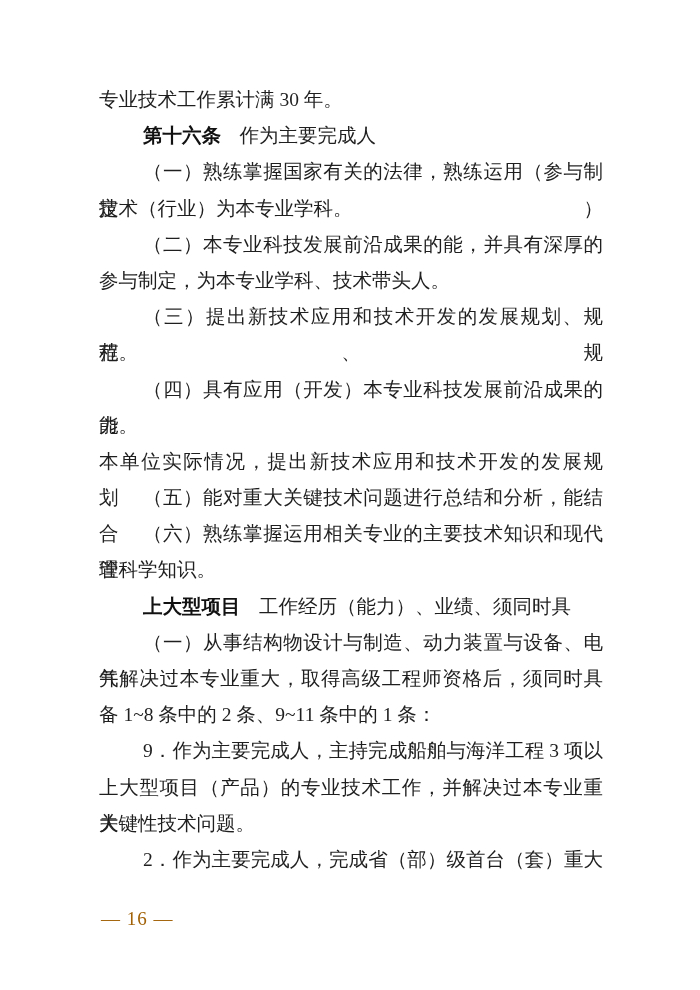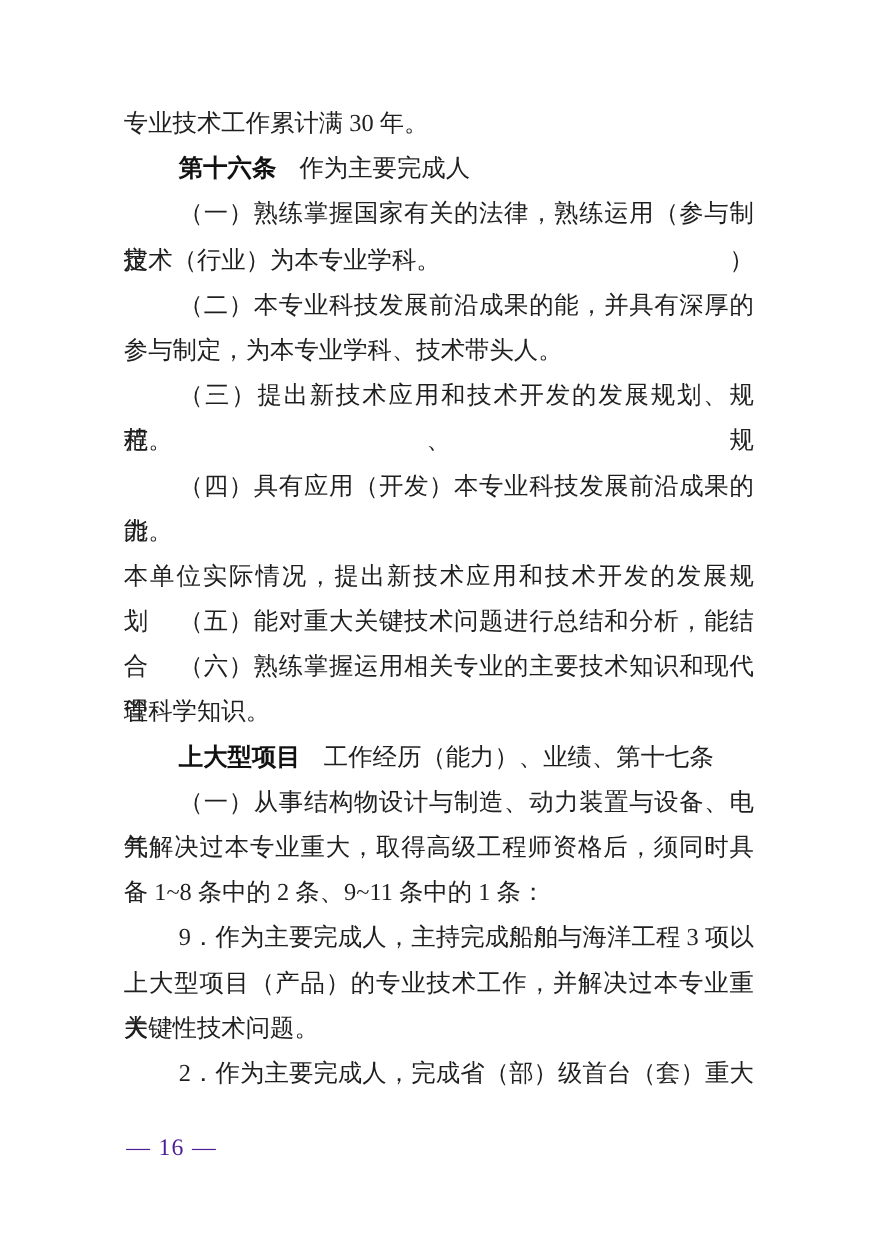--- a/index.html
+++ b/index.html
@@ -44,21 +44,21 @@
   }
   .art-title {
     margin-left: 0.95em;
   }
   .footer {
     position: absolute;
     left: 101px;
     top: 905px;
     font-size: 19px;
     line-height: 28px;
-    color: #4c1d95;
+    color: #a16207;
     letter-spacing: 1px;
   }
 </style>
 </head>
 <body>
 
 <div class="page">
   <div class="text-block">
 
     <div class="line">专业技术工作累计满 30 年。</div>
@@ -76,21 +76,21 @@
 
     <div class="line indent just">（四）具有应用（开发）本专业科技发展前沿成果的能</div>
     <div class="line">力。</div>
 
     <div class="line just">本单位实际情况，提出新技术应用和技术开发的发展规划。</div>
     <div class="line indent just">（五）能对重大关键技术问题进行总结和分析，能结合</div>
 
     <div class="line indent just">（六）熟练掌握运用相关专业的主要技术知识和现代管</div>
     <div class="line">理科学知识。</div>
 
-    <div class="line indent"><span class="art-no">上大型项目</span><span class="art-title">工作经历（能力）、业绩、第十七条</span></div>
+    <div class="line indent"><span class="art-no">上大型项目</span><span class="art-title">工作经历（能力）、业绩、须同时具</span></div>
 
     <div class="line indent just">（一）从事结构物设计与制造、动力装置与设备、电气</div>
     <div class="line just">并解决过本专业重大，取得高级工程师资格后，须同时具</div>
     <div class="line">备 1~8 条中的 2 条、9~11 条中的 1 条：</div>
 
     <div class="line indent just">9．作为主要完成人，主持完成船舶与海洋工程 3 项以</div>
     <div class="line just">上大型项目（产品）的专业技术工作，并解决过本专业重大</div>
     <div class="line">关键性技术问题。</div>
 
     <div class="line indent just">2．作为主要完成人，完成省（部）级首台（套）重大</div>

